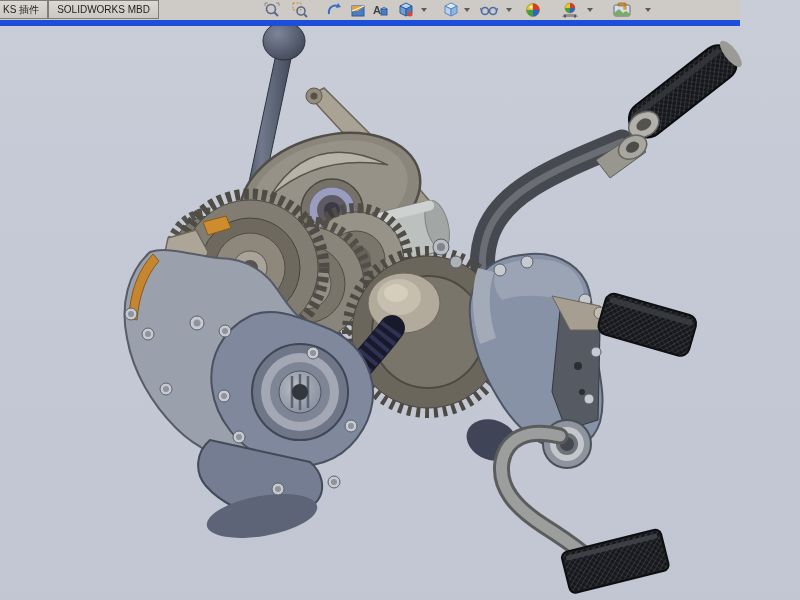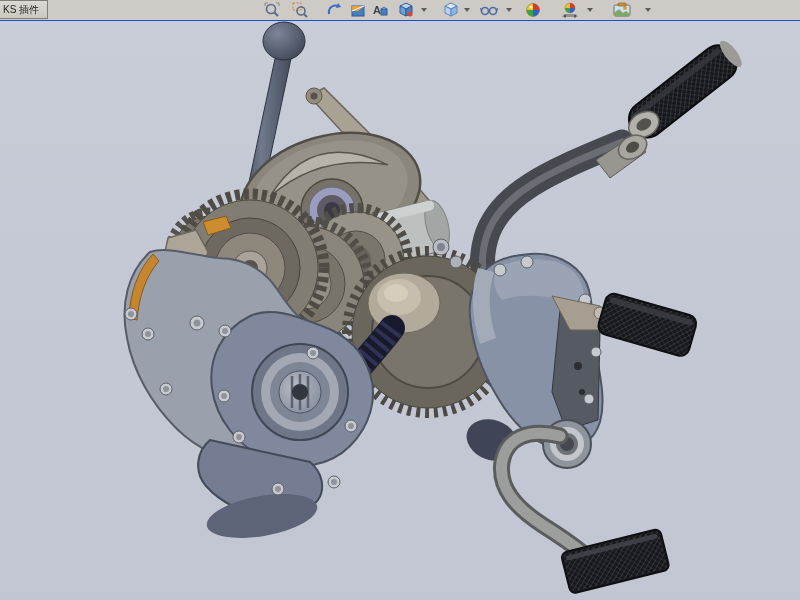--- a/index.html
+++ b/index.html
@@ -1,20 +1,20 @@
 <!DOCTYPE html>
 <html><head>
 <meta charset="utf-8">
 <style>
   html,body{margin:0;padding:0;}
   body{width:800px;height:600px;overflow:hidden;font-family:"Liberation Sans",sans-serif;
        background:linear-gradient(180deg,#c9cdd8 0%,#c5c9d5 40%,#c2c6d2 100%);position:relative;}
   
-  .topbar{position:absolute;left:0;top:0;width:800px;height:20px;
-          background:rgba(206,203,196,0.92);border-bottom:1px solid #1d4ed8;z-index:30;}
+  .topbar{position:absolute;left:0;top:0;width:740px;height:20px;
+          background:rgba(206,203,196,0.92);border-bottom:6px solid #1d4ed8;z-index:30;}
   .tabs{position:absolute;left:0;top:0;height:19px;display:flex;align-items:stretch;}
   .tab{background:linear-gradient(180deg,#dcd9d2,#cbc8c1);border:1px solid #7f7d76;
        font-size:10px;color:#1e1e1e;display:flex;align-items:center;padding:0 8px;white-space:nowrap;}
   .tab.first{border-left:none;padding-left:3px;}
   
   .hud{position:absolute;top:1px;width:19px;height:18px;display:flex;align-items:center;justify-content:center;z-index:31;}
   .dd{position:absolute;top:7px;width:8px;height:8px;z-index:31;}
   .dd::after{content:"";display:block;width:0;height:0;border-left:3px solid transparent;
              border-right:3px solid transparent;border-top:4px solid #5d5c55;margin:1px auto;}
   
@@ -253,20 +253,21 @@
   <g>
     <circle cx="441" cy="247" r="8" fill="#b9bcc1" stroke="#5c6068"></circle>
     <circle cx="441" cy="247" r="4" fill="#80848c"></circle>
     <circle cx="456" cy="262" r="6" fill="#aeb1b7" stroke="#5c6068"></circle>
   </g>
 </svg>
 
 <div class="topbar">
   <div class="tabs">
     <div class="tab first">KS 插件</div>
+    <div class="tab">SOLIDWORKS MBD</div>
   </div>
 </div>
 
 <div class="hud" style="left:262px">
   <svg width="16" height="16">
       <circle cx="7" cy="7" r="4.5" fill="none" stroke="#5a6b8c" stroke-width="1.6"></circle>
       <line x1="10.2" y1="10.2" x2="14" y2="14" stroke="#5a6b8c" stroke-width="2"></line>
       <path d="M1,4 L1,1 L4,1 M12,1 L15,1 L15,4" stroke="#8b8b84" fill="none"></path>
     </svg>
 </div>

